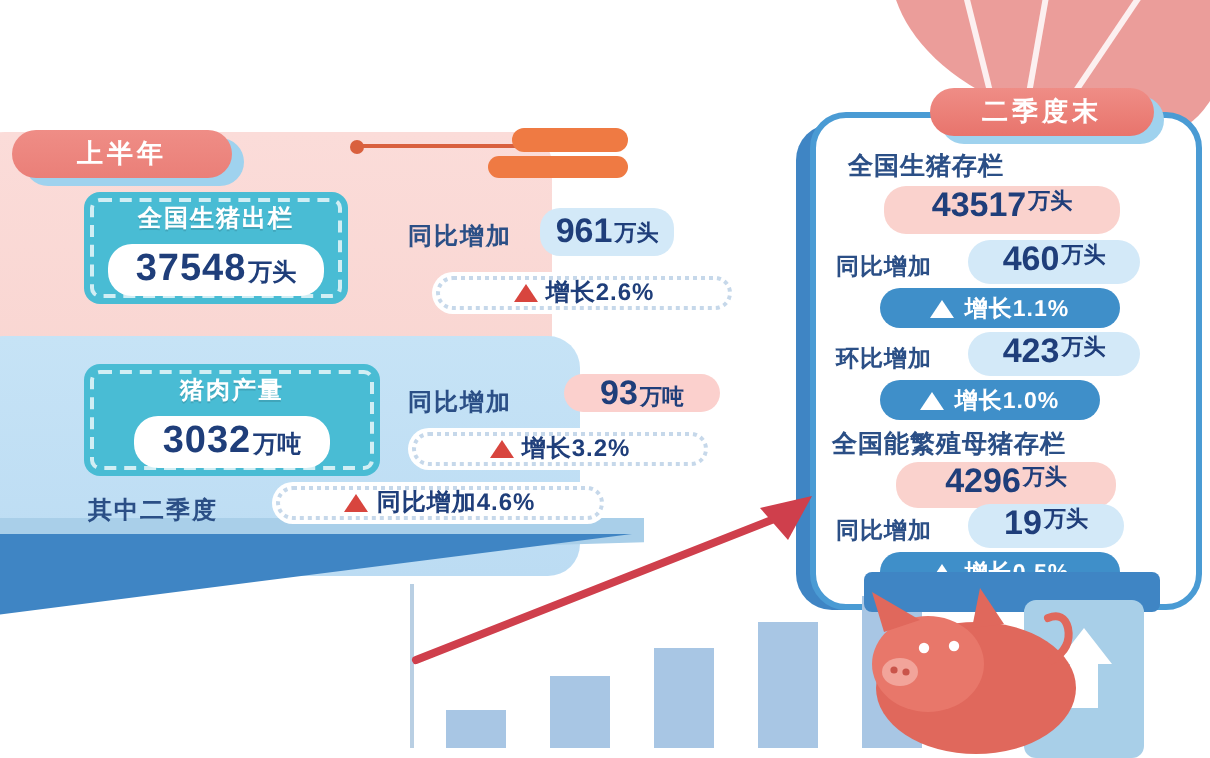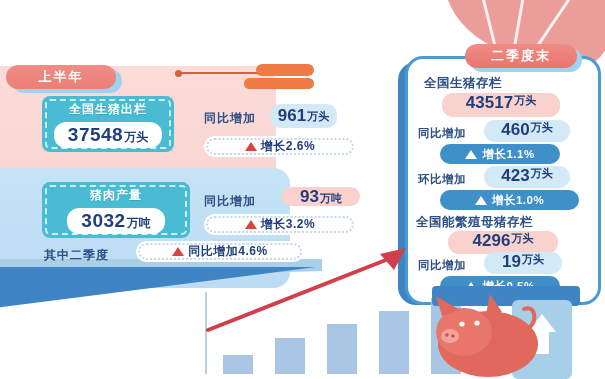--- a/index.html
+++ b/index.html
@@ -174,21 +174,21 @@
       <span class="num">37548</span>
       <span class="unit">万头</span>
     </div>
   </div>
 
   <div class="row-lbl" style="left:204px;top:110px;">同比增加</div>
   <div class="chip lightblue" style="left:270px;top:104px;width:67px;height:24px;align-items:center;">
     <span class="num">961</span>
     <span class="unit">万头</span>
   </div>
-  <div class="growth" style="left:204px;top:136px;width:152px;">
+  <div class="growth" style="left:216px;top:136px;width:152px;">
     <span class="tri"></span>
     <span>增长2.6%</span>
   </div>
 
   <div class="teal-box" id="box-zhurou">
     <div class="cap">猪肉产量</div>
     <div class="valwrap">
       <span class="num">3032</span>
       <span class="unit">万吨</span>
     </div>
@@ -230,21 +230,21 @@
   <div class="bluepill" style="left:440px;top:144px;width:120px;">
     <span class="tri up-white"></span>
     <span>增长1.1%</span>
   </div>
 
   <div class="lbl-blue" style="left:418px;top:172px;">环比增加</div>
   <div class="pill lblue" style="left:484px;top:166px;width:86px;">
     <span class="num">423</span>
     <span class="unit">万头</span>
   </div>
-  <div class="bluepill" style="left:440px;top:190px;width:139px;">
+  <div class="bluepill" style="left:440px;top:190px;width:110px;">
     <span class="tri up-white"></span>
     <span>增长1.0%</span>
   </div>
 
   <div class="card-title" style="left:416px;top:214px;">全国能繁殖母猪存栏</div>
   <div class="pill pink" style="left:448px;top:231px;width:110px;height:23px;">
     <span class="num">4296</span>
     <span class="unit">万头</span>
   </div>
 

